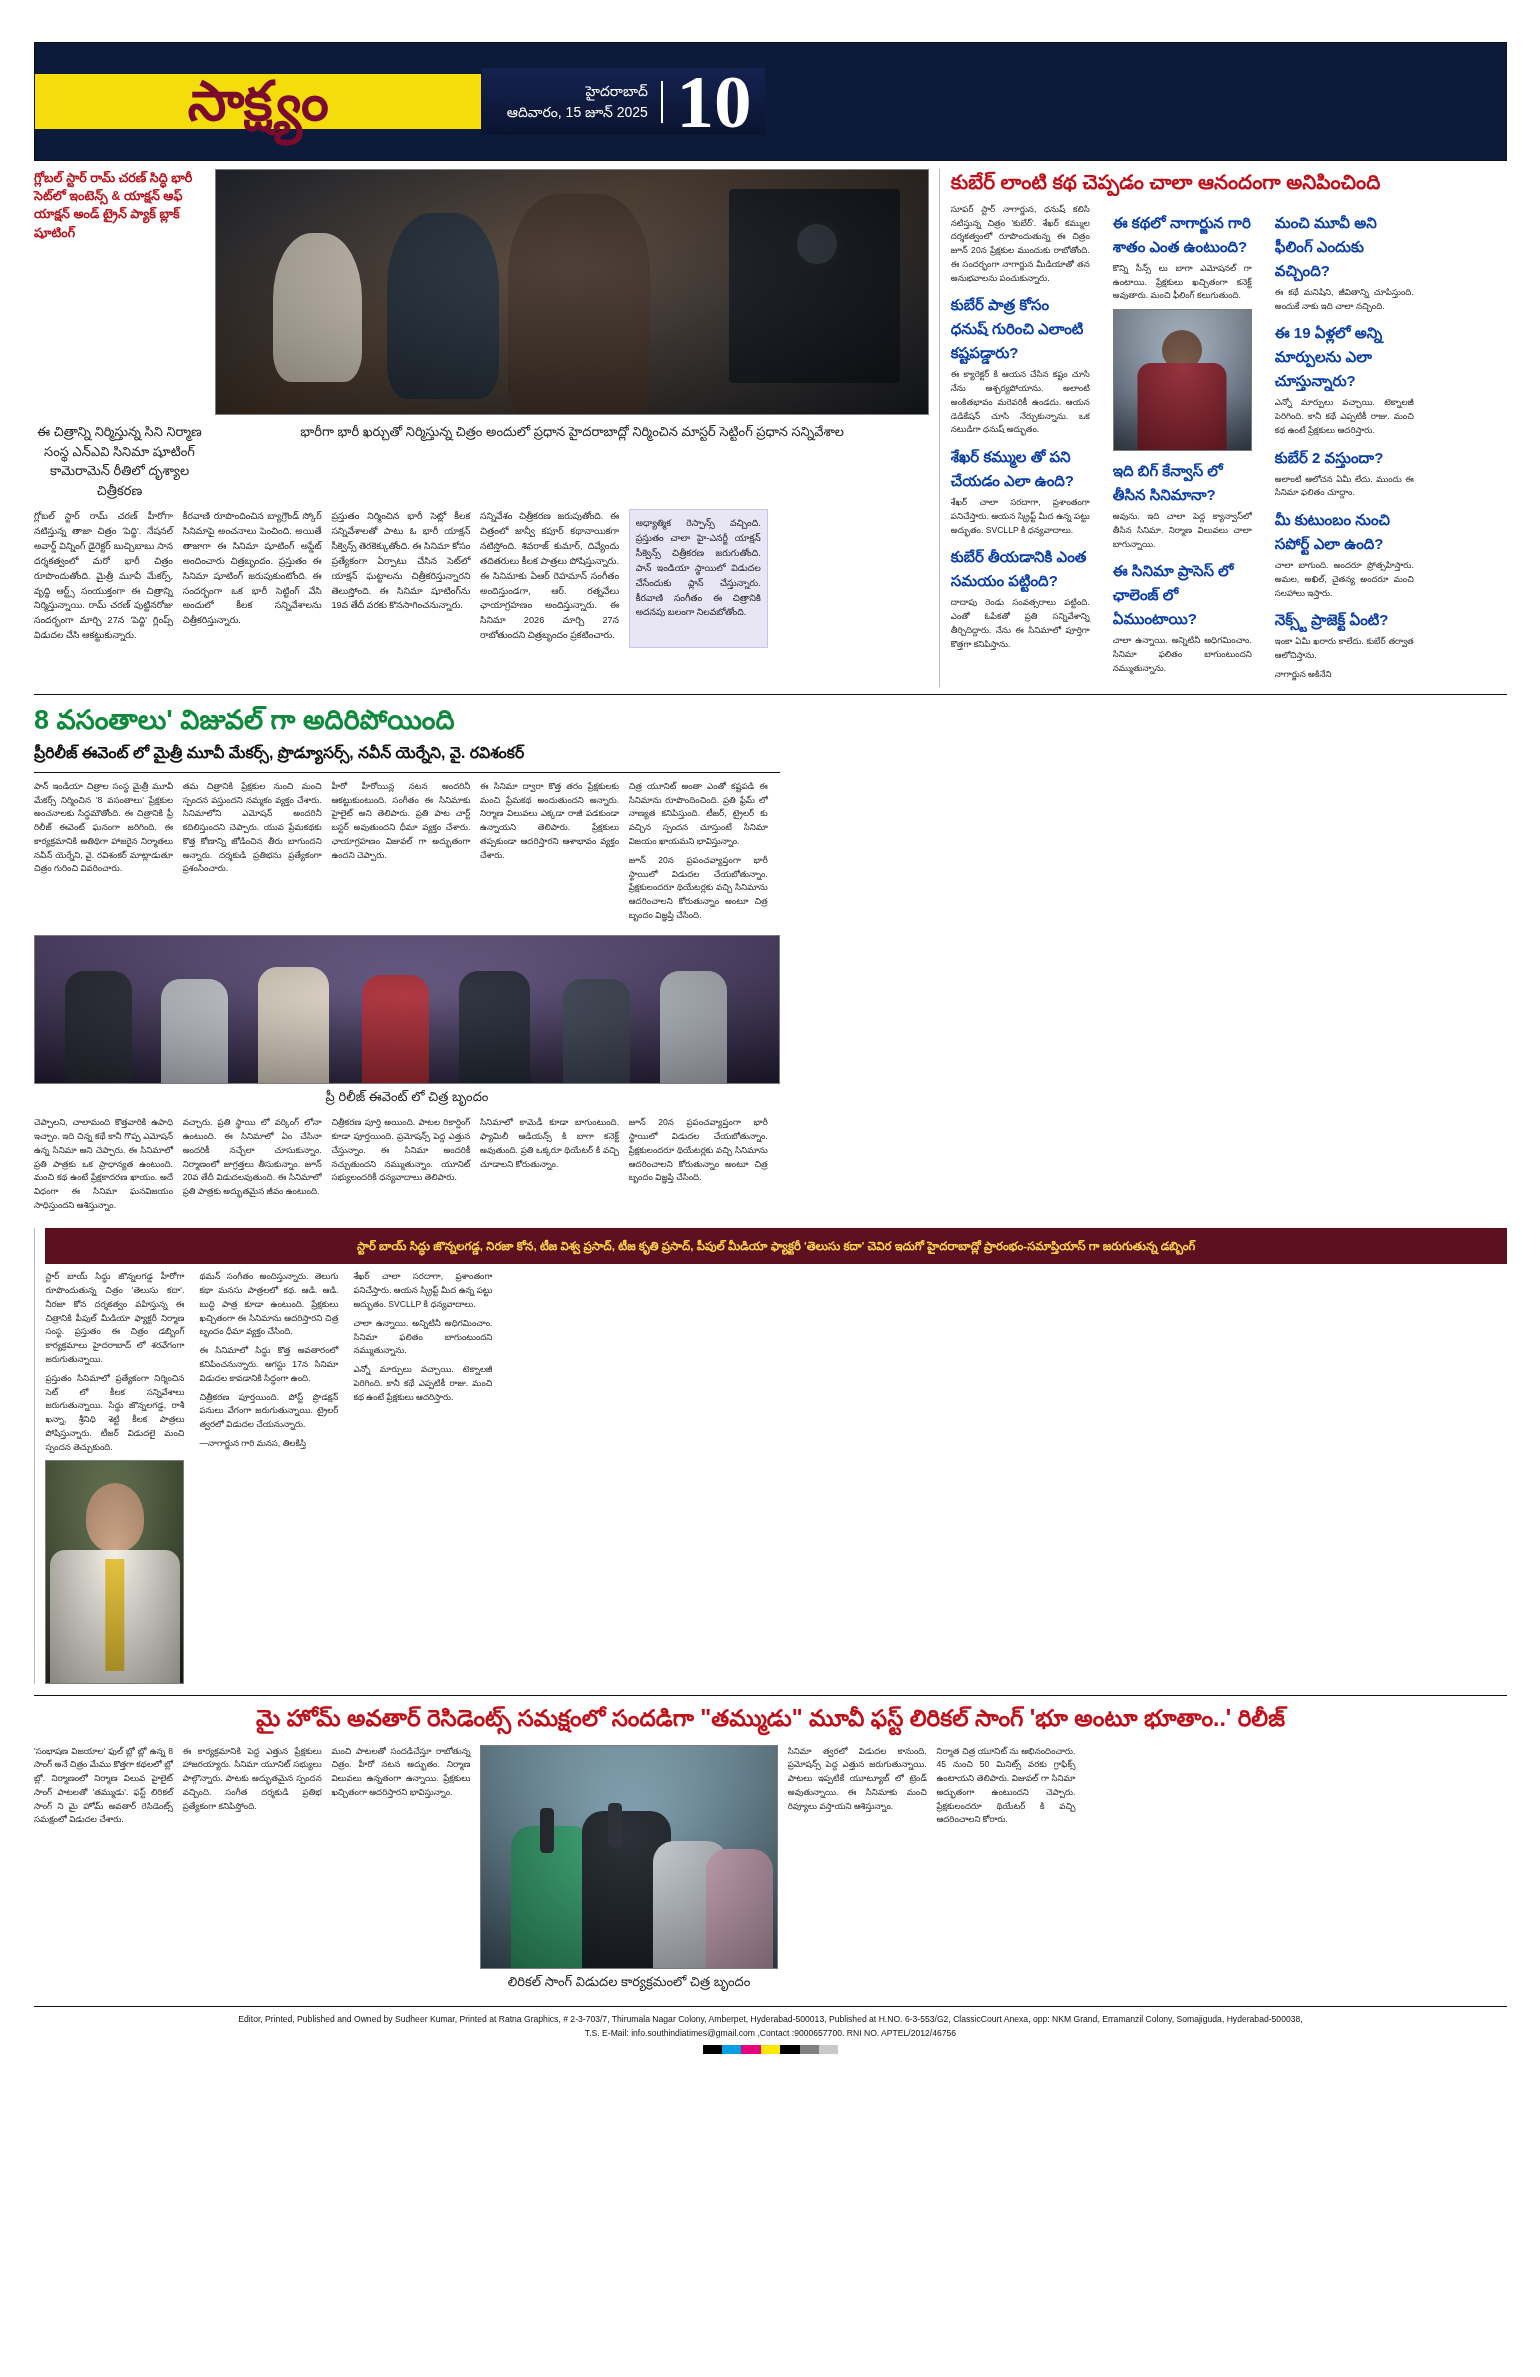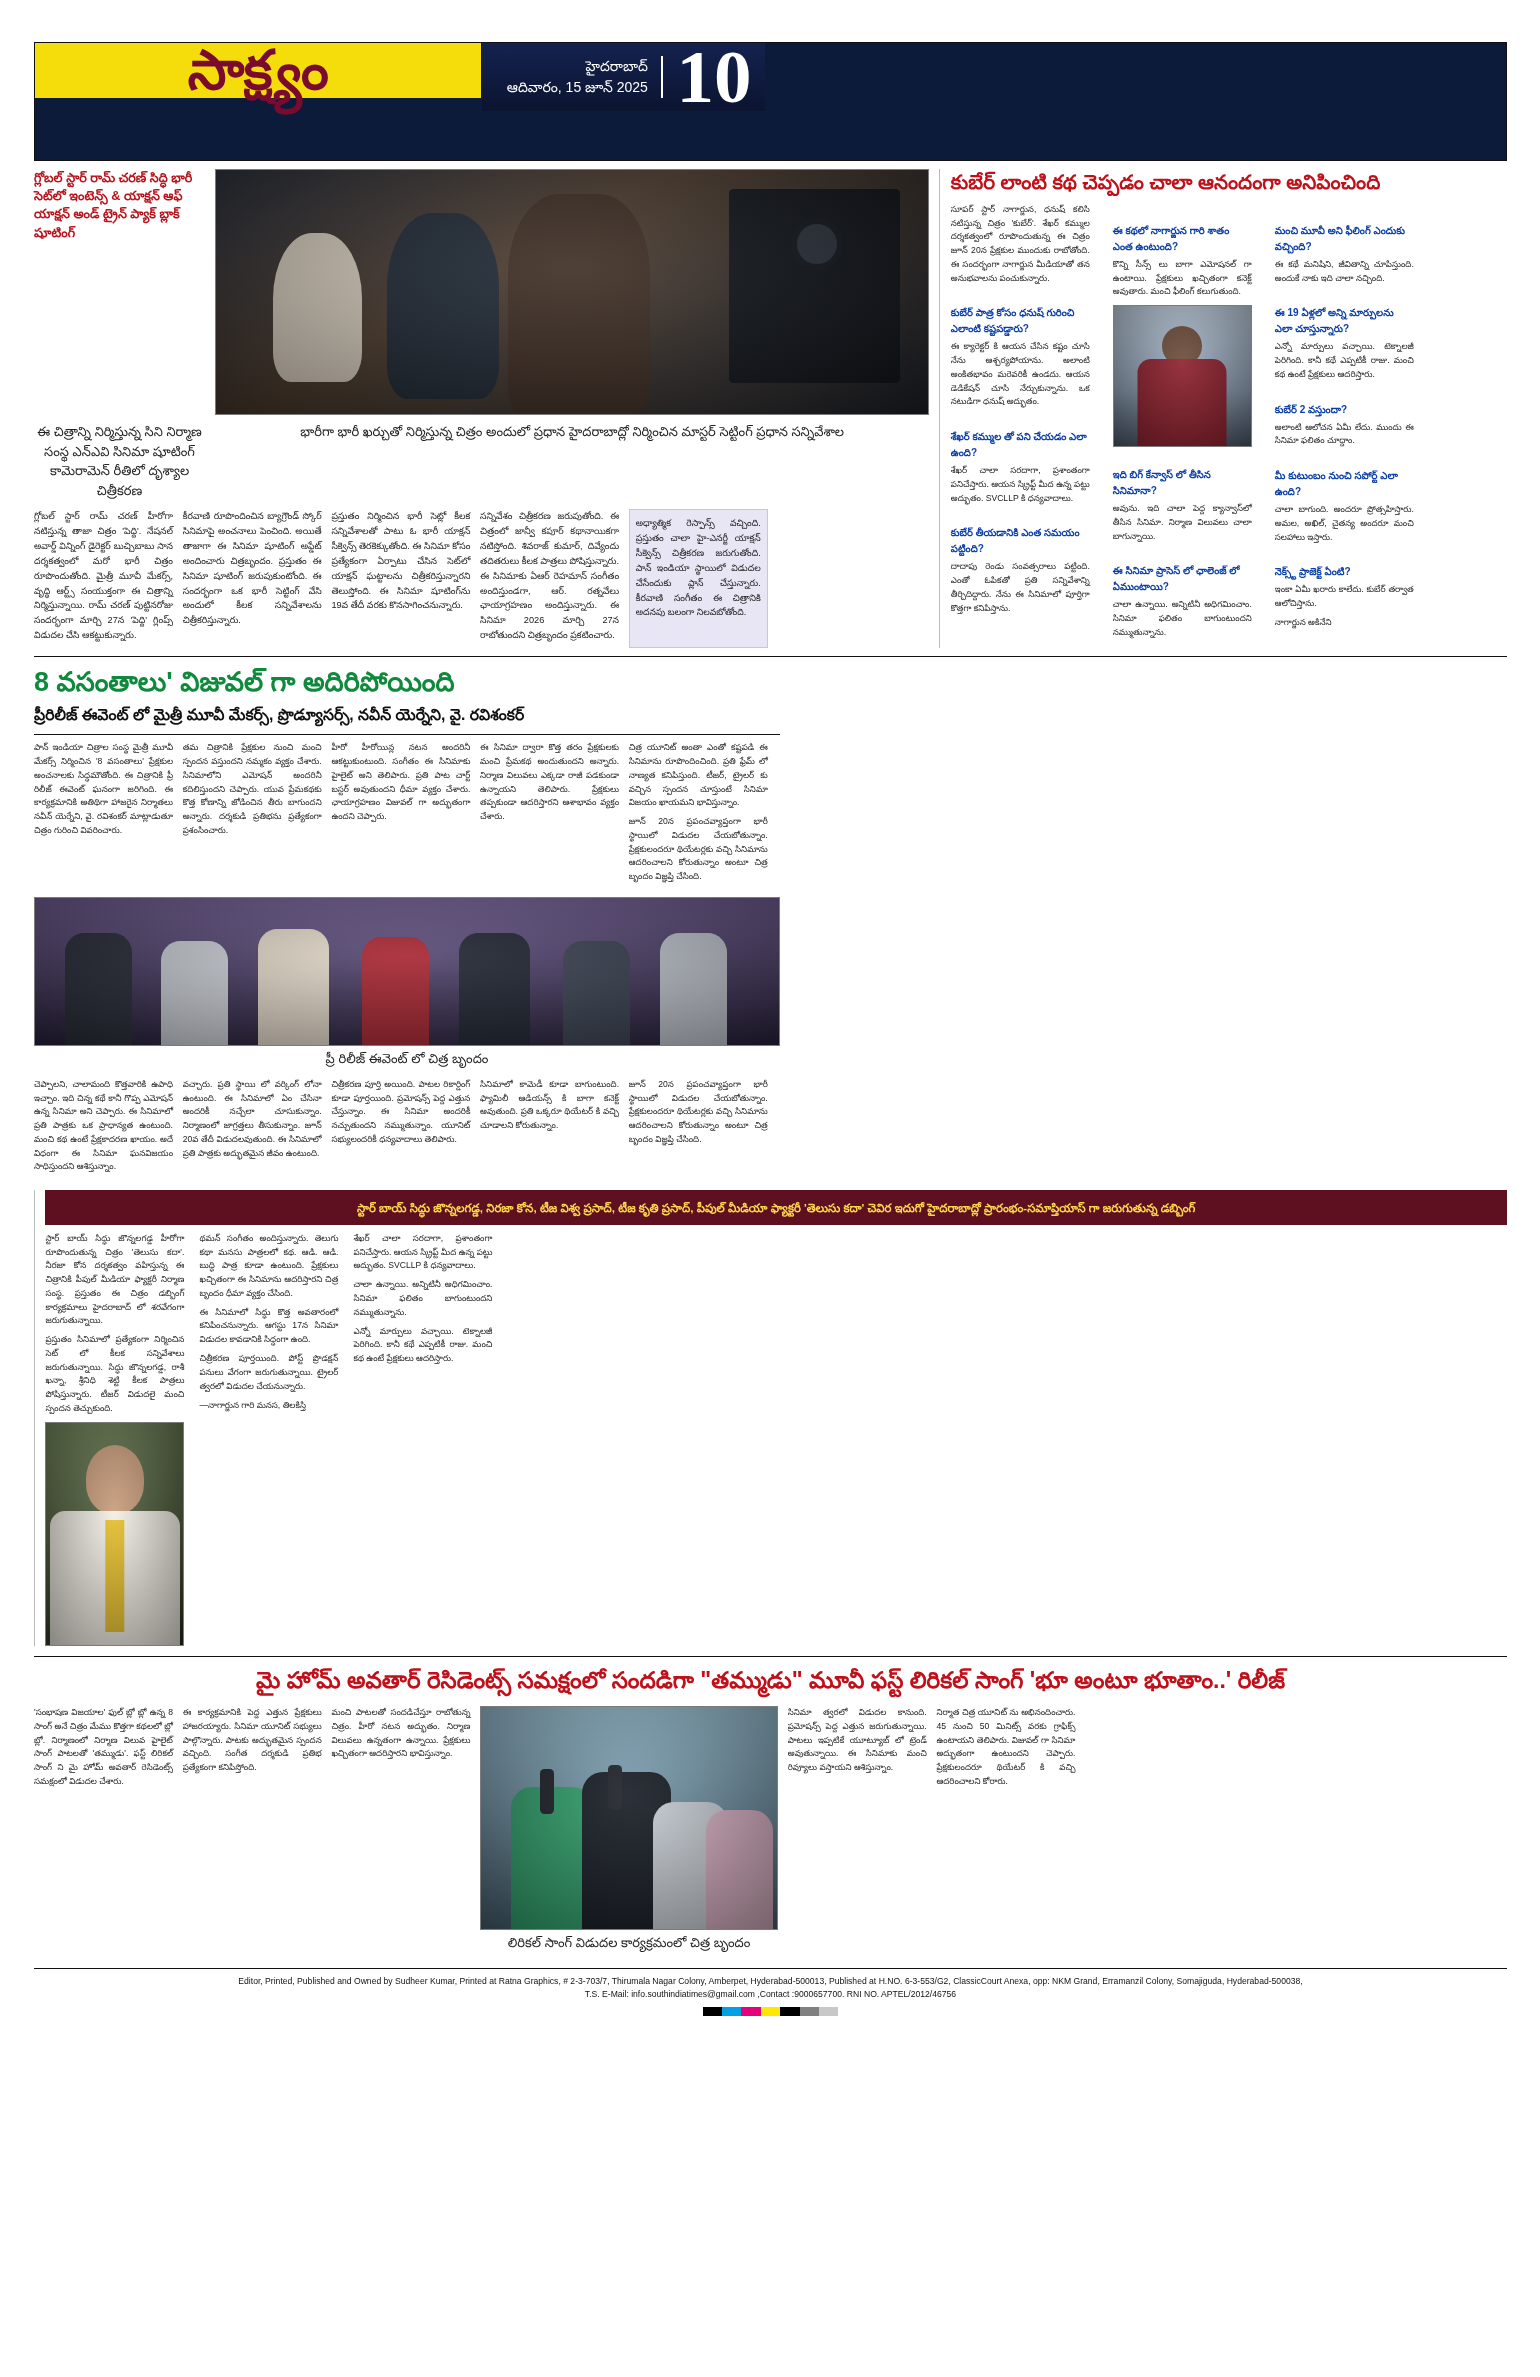--- a/index.html
+++ b/index.html
@@ -14,21 +14,21 @@
     width: 1541px;
     min-height: 2377px;
     padding: 42px 34px 0 34px;
     background: #ffffff;
     position: relative;
   }
 
   
   .masthead {
     display: flex;
-    align-items: flex-start;
+    align-items: center;
     height: 119px;
     border: 1.5px solid #111;
     background: #0d1b3a;
     overflow: hidden;
   }
   .mast-logo {
     background: #f5dd0c;
     width: 447px;
     display: flex;
     align-items: center;
@@ -143,23 +143,23 @@
   .red-head {
     color: #c0111b;
     font-size: 20px;
     font-weight: bold;
     line-height: 1.34;
     margin-bottom: 7.5px;
   }
   .qa-q {
     color: #0b3fa8;
     font-weight: bold;
-    font-size: 10px;
+    font-size: 15px;
     line-height: 1.6;
-    margin: 20px 0 3px 0;
+    margin: 8px 0 3px 0;
   }
   .tr-cols { display: flex; gap: 23px; }
   .tr-cols .c { width: 139px; }
 
   
   .mid-section { display: flex; gap: 10.4px; margin-top: 9px; flex-direction: column; }
   .mid-left { width: 746px; }
   .green-head {
     color: #0f8a3c;
     font-size: 27px;

